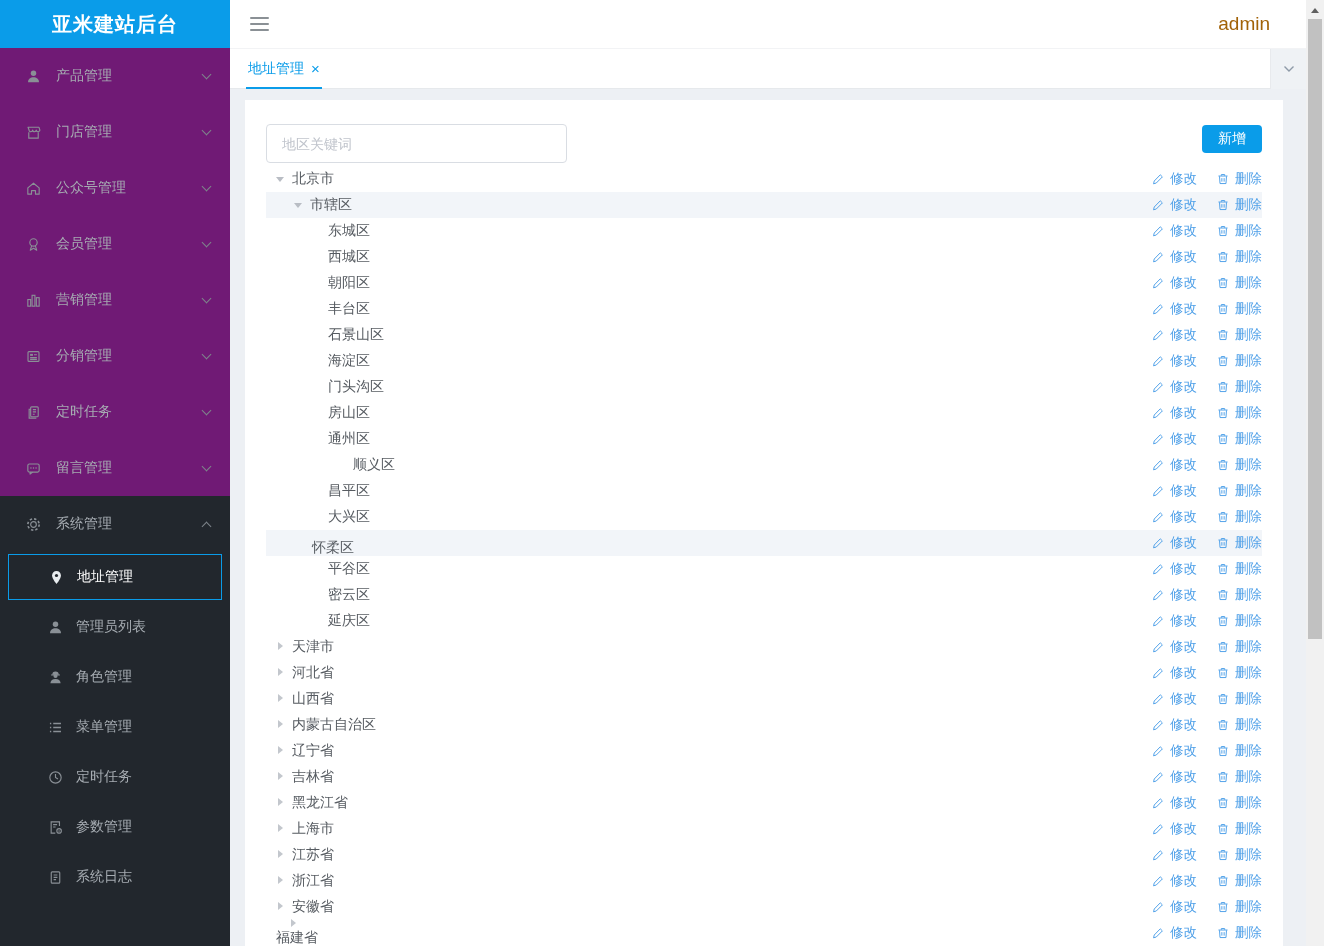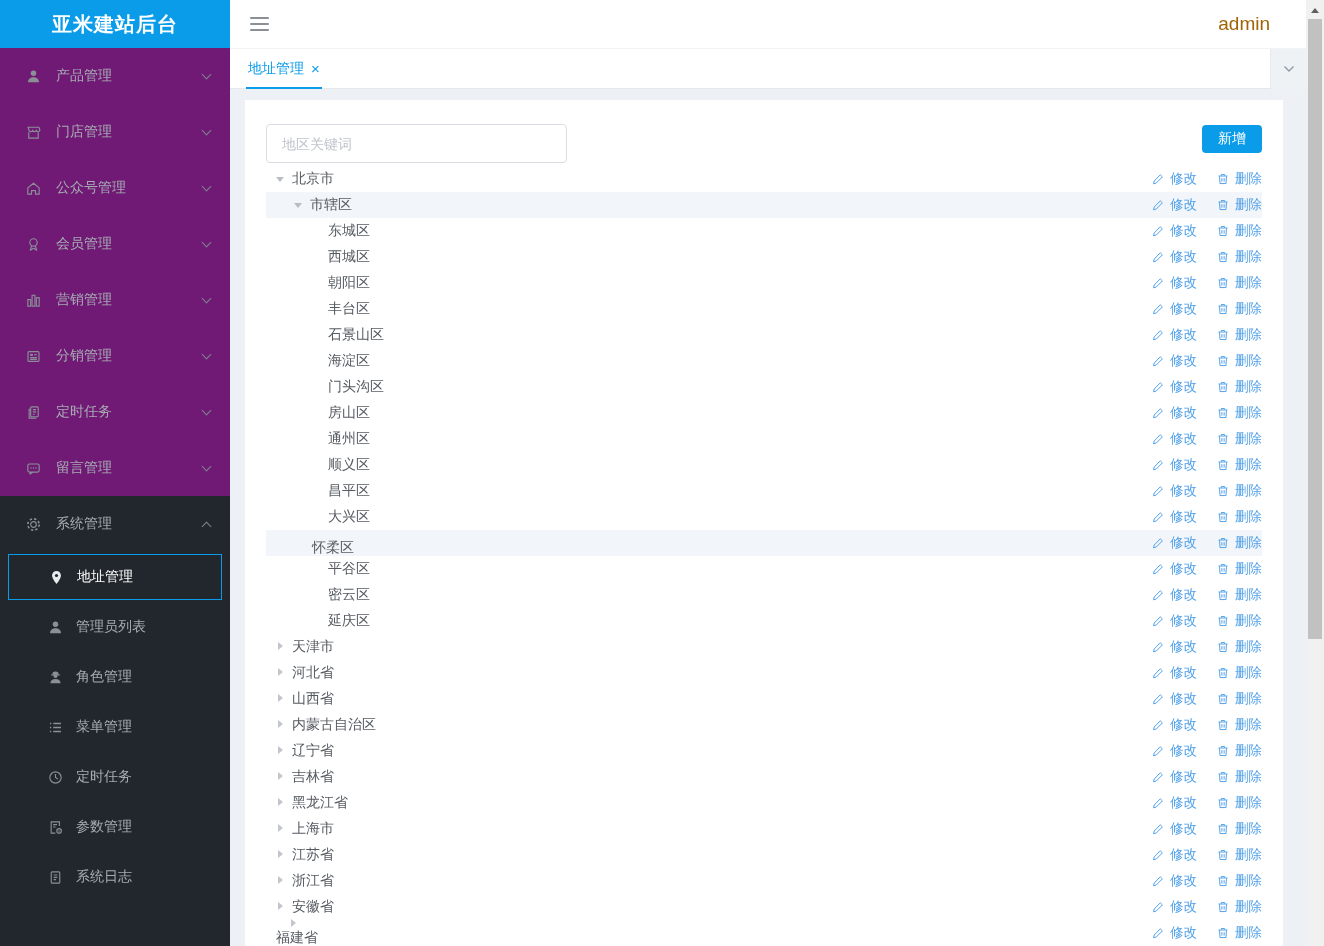--- a/index.html
+++ b/index.html
@@ -508,21 +508,21 @@
       <a class="action">
         <svg viewBox="0 0 16 16" fill="none" stroke="currentColor" stroke-width="1.1">
                     <path d="M2.8 4.6h10.4M6.1 4.3V2.9h3.8v1.4M4 4.9l.6 8.3h6.8l.6-8.3M6.7 7v4M9.3 7v4"></path>
                   </svg>
         <span class="a-text">删除</span>
       </a>
     </div>
   </div>
 
   <div class="tree-row">
-    <div class="row-left" style="padding-left: 46px;">
+    <div class="row-left" style="padding-left: 46px; gap: 25px;">
       <span class="arrow"></span>
       <span class="row-label">顺义区</span>
     </div>
     <div class="row-actions">
       <a class="action">
         <svg viewBox="0 0 16 16">
                     <path d="M10.6 3.2l2.4 2.4-7 7-3.1.9.8-3.2z" fill="none" stroke="currentColor" stroke-width="1.1" stroke-linejoin="round"></path>
                   </svg>
         <span class="a-text">修改</span>
       </a>

